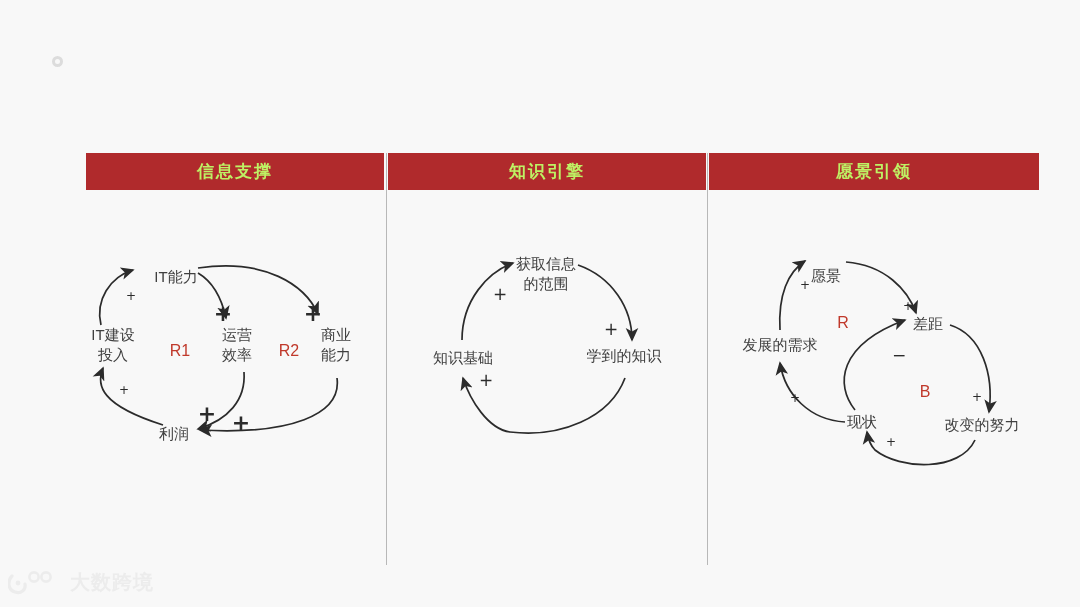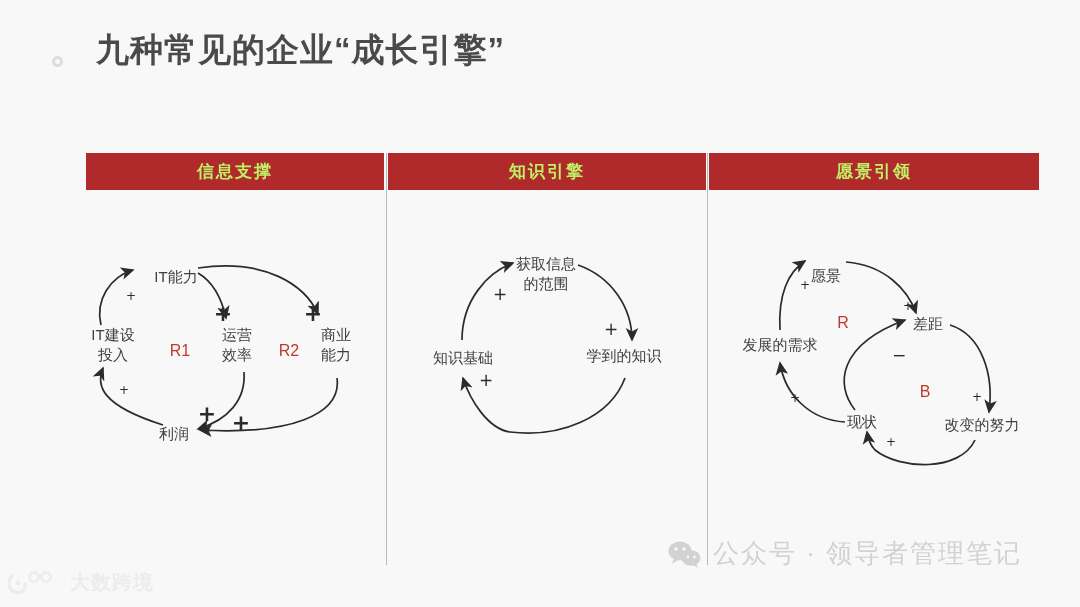--- a/index.html
+++ b/index.html
@@ -136,21 +136,20 @@
     letter-spacing: 1px;
     white-space: nowrap;
   }
 </style>
 </head>
 <body>
 
 <div class="slide">
 
   <div class="title-bullet"></div>
-  <div class="slide-title">九种常见的企业“成长引擎”</div>
 
   <div class="header-bar hb1">信息支撑</div>
   <div class="header-bar hb2">知识引擎</div>
   <div class="header-bar hb3">愿景引领</div>
 
   <div class="divider div1"></div>
   <div class="divider div2"></div>
 
   <svg class="diagram" viewBox="0 0 1080 607" xmlns="http://www.w3.org/2000/svg">
     <defs>
@@ -232,33 +231,20 @@
   <div class="node-label" style="left:982px; top:425px;">改变的努力</div>
   <div class="loop-label" style="left:843px; top:323px;">R</div>
   <div class="loop-label" style="left:925px; top:392px;">B</div>
   <div class="sign small" style="left:805px; top:285px;">+</div>
   <div class="sign small" style="left:908px; top:306px;">+</div>
   <div class="sign" style="left:899px; top:355px;">−</div>
   <div class="sign small" style="left:977px; top:397px;">+</div>
   <div class="sign small" style="left:891px; top:442px;">+</div>
   <div class="sign small" style="left:795px; top:398px;">+</div>
 
-  <div class="wm-wechat">
-    <svg width="34" height="28" viewBox="0 0 34 28">
-      <ellipse cx="12" cy="11" rx="11.5" ry="9.5" fill="#d2d2d2"></ellipse>
-      <path d="M6,18 L4,24 L10,20 Z" fill="#d2d2d2"></path>
-      <circle cx="8" cy="9" r="1.7" fill="#f8f8f8"></circle>
-      <circle cx="16" cy="9" r="1.7" fill="#f8f8f8"></circle>
-      <ellipse cx="23" cy="18" rx="9.5" ry="7.8" fill="#d2d2d2"></ellipse>
-      <path d="M28,23.5 L30,28 L25,25 Z" fill="#d2d2d2"></path>
-      <circle cx="20" cy="17" r="1.4" fill="#f8f8f8"></circle>
-      <circle cx="26.5" cy="17" r="1.4" fill="#f8f8f8"></circle>
-    </svg>
-    <span class="wm-text">公众号 · 领导者管理笔记</span>
-  </div>
 
   <div class="wm-logo">
     <svg width="54" height="26" viewBox="0 0 54 26">
       <path d="M4,6 C-1,11 0,20 7,22 C13,24 18,20 17,14" fill="none" stroke="#ececec" stroke-width="3.2" stroke-linecap="round"></path>
       <circle cx="10" cy="13" r="2.4" fill="#ececec"></circle>
       <circle cx="26" cy="7" r="4.6" fill="none" stroke="#ececec" stroke-width="2.6"></circle>
       <circle cx="38" cy="7" r="4.6" fill="none" stroke="#ececec" stroke-width="2.6"></circle>
     </svg>
     <span class="wm-logo-text">大数跨境</span>
   </div>

